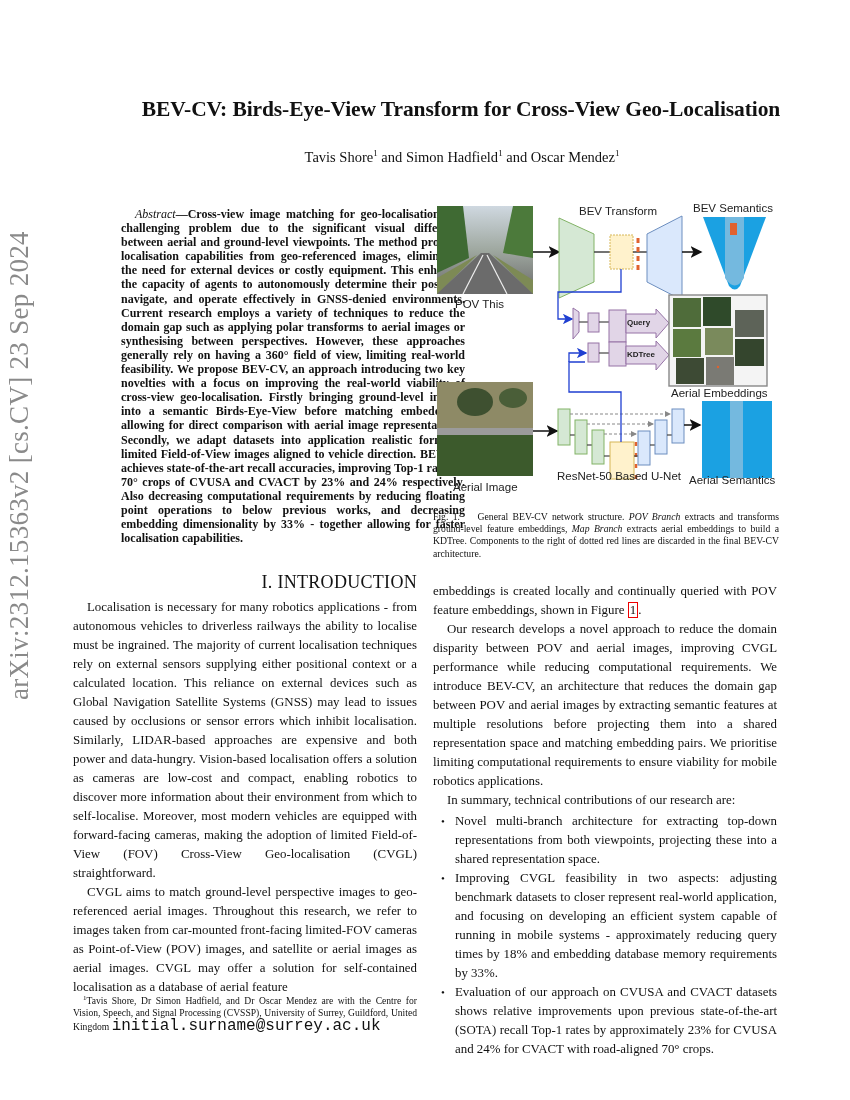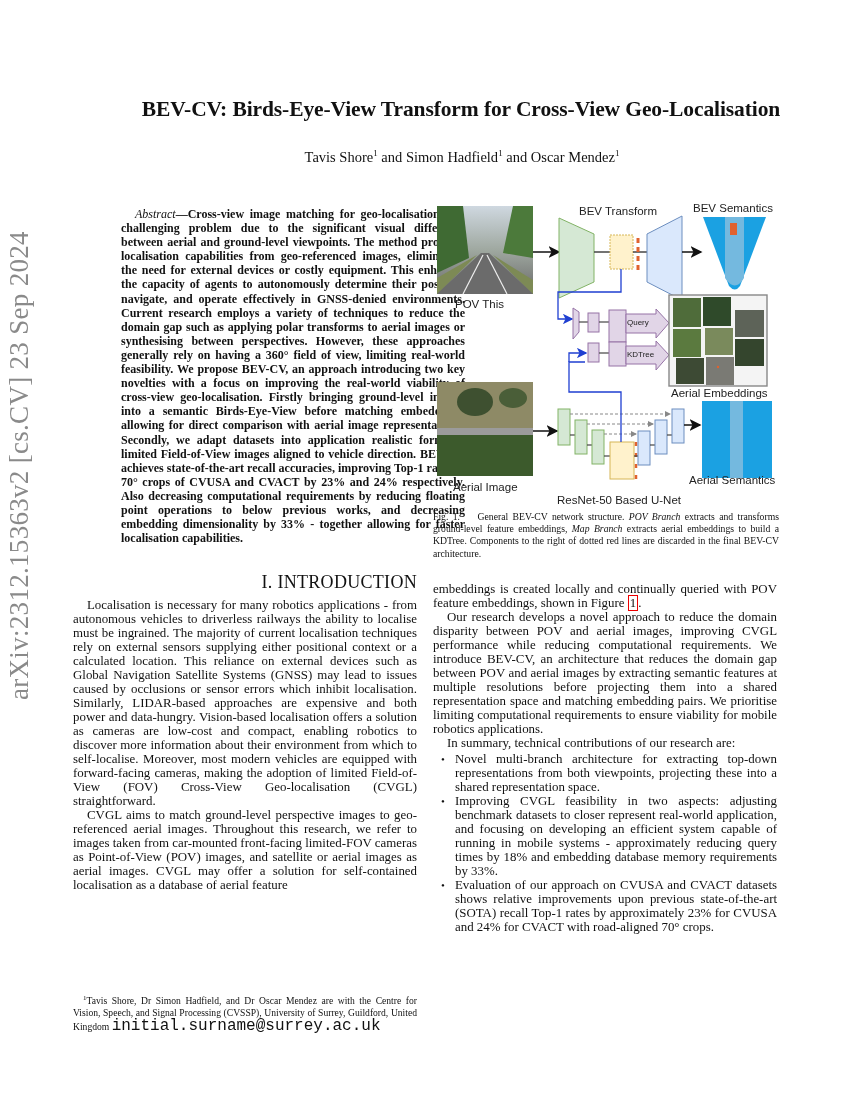--- a/index.html
+++ b/index.html
@@ -4,42 +4,42 @@
 <style>
   html, body { margin: 0; padding: 0; background: #ffffff; }
   body { width: 850px; height: 1100px; position: relative; overflow: hidden;
          font-family: "Liberation Serif", "DejaVu Serif", serif; color: #111; }
   .title { position: absolute; left: 0; width: 850px; top: 97px; text-align: center;
            font-weight: bold; font-size: 21.5px; letter-spacing: -0.1px; margin-left: 36px; }
   .authors { position: absolute; left: 0; width: 850px; top: 148px; text-align: center; font-size: 14.5px; padding-left: 37px; }
   .authors sup { font-size: 9px; vertical-align: 6px; }
   .arxiv { position: absolute; left: 4px; top: 700px; transform-origin: 0 0; transform: rotate(-90deg);
            font-size: 27px; color: #8a8a8a; white-space: nowrap; letter-spacing: 0.3px; }
-  .col { position: absolute; font-size: 12.9px; line-height: 14px; text-align: justify; }
+  .col { position: absolute; font-size: 12.9px; line-height: 19px; text-align: justify; }
   .left { left: 73px; width: 344px; }
   .right { left: 433px; width: 344px; }
   .abstract { top: 207px; font-weight: bold; font-size: 12px; line-height: 14.1px; text-indent: 14px; margin-left: 48px; }
   .abstract .lead { font-style: italic; font-weight: normal; }
   .section-h { position: absolute; left: 73px; width: 344px; top: 572px; text-align: right; font-size: 18px; letter-spacing: 0.3px; }
   .intro { top: 598px; }
   p { margin: 0; text-indent: 14px; }
   .footnote { position: absolute; left: 73px; width: 344px; top: 992px; font-size: 9.6px; line-height: 12.3px; text-align: justify; }
   .footnote sup { font-size: 7px; }
   .mono { font-family: "Liberation Mono", "DejaVu Sans Mono", monospace; font-size: 16px; }
   .caption { position: absolute; left: 433px; width: 346px; top: 511px; font-size: 9.7px; line-height: 12.2px; text-align: justify; }
   .caption em { font-style: italic; }
   .rtext { top: 582px; }
   .rtext p.noindent { text-indent: 0; }
   .figref { border: 1px solid #e00; padding: 0 1px; }
   ul.contrib { margin: 2px 0 0 0; padding: 0 0 0 22px; list-style: none; }
   ul.contrib li { position: relative; }
   ul.contrib li::before { content: "\2022"; position: absolute; left: -14px; top: 0; font-size: 11px; }
   .fig { position: absolute; left: 433px; top: 198px; width: 350px; height: 300px; font-family: "Liberation Sans", "DejaVu Sans", sans-serif; }
   .fig .lbl { position: absolute; font-size: 11.5px; color: #222; white-space: nowrap; }
-  .fig .tag { position: absolute; font-size: 8px; color: #222; }
+  .fig .tag { position: absolute; font-size: 8px; color: #222; font-weight: bold; }
 </style>
 </head>
 <body>
 
 <div class="arxiv">arXiv:2312.15363v2  [cs.CV]  23 Sep 2024</div>
 
 <div class="title">BEV-CV: Birds-Eye-View Transform for Cross-View Geo-Localisation</div>
 
 <div class="authors">
   <span>Tavis Shore</span><sup>1</sup><span> and </span><span>Simon Hadfield</span><sup>1</sup><span> and </span><span>Oscar Mendez</span><sup>1</sup>
@@ -167,21 +167,21 @@
     <rect x="297" y="203" width="13" height="77" fill="#74b9df"></rect>
   </svg>
 
   <span class="lbl" style="left:146px;top:7px;">BEV Transform</span>
   <span class="lbl" style="left:260px;top:4px;">BEV Semantics</span>
   <span class="lbl" style="left:22px;top:100px;">POV This</span>
   <span class="tag" style="left:194px;top:120px;">Query</span>
   <span class="tag" style="left:194px;top:152px;">KDTree</span>
   <span class="lbl" style="left:238px;top:189px;">Aerial Embeddings</span>
   <span class="lbl" style="left:20px;top:283px;">Aerial Image</span>
-  <span class="lbl" style="left:124px;top:296px;">ResNet-50 Based U-Net</span>
+  <span class="lbl" style="left:124px;top:272px;">ResNet-50 Based U-Net</span>
   <span class="lbl" style="left:256px;top:276px;">Aerial Semantics</span>
 </div>
 
 <div class="caption">
   <span>Fig. 1.</span>&nbsp;&nbsp;&nbsp;&nbsp;<span>General BEV-CV network structure. </span><em>POV Branch</em><span> extracts and transforms ground-level feature embeddings, </span><em>Map Branch</em><span> extracts aerial embeddings to build a KDTree. Components to the right of dotted red lines are discarded in the final BEV-CV architecture.</span>
 </div>
 
 <div class="col right rtext">
   <p class="noindent"><span>embeddings is created locally and continually queried with POV feature embeddings, shown in Figure </span><span class="figref">1</span><span>.</span></p>
   <p>Our research develops a novel approach to reduce the domain disparity between POV and aerial images, improving CVGL performance while reducing computational requirements. We introduce BEV-CV, an architecture that reduces the domain gap between POV and aerial images by extracting semantic features at multiple resolutions before projecting them into a shared representation space and matching embedding pairs. We prioritise limiting computational requirements to ensure viability for mobile robotics applications.</p>

